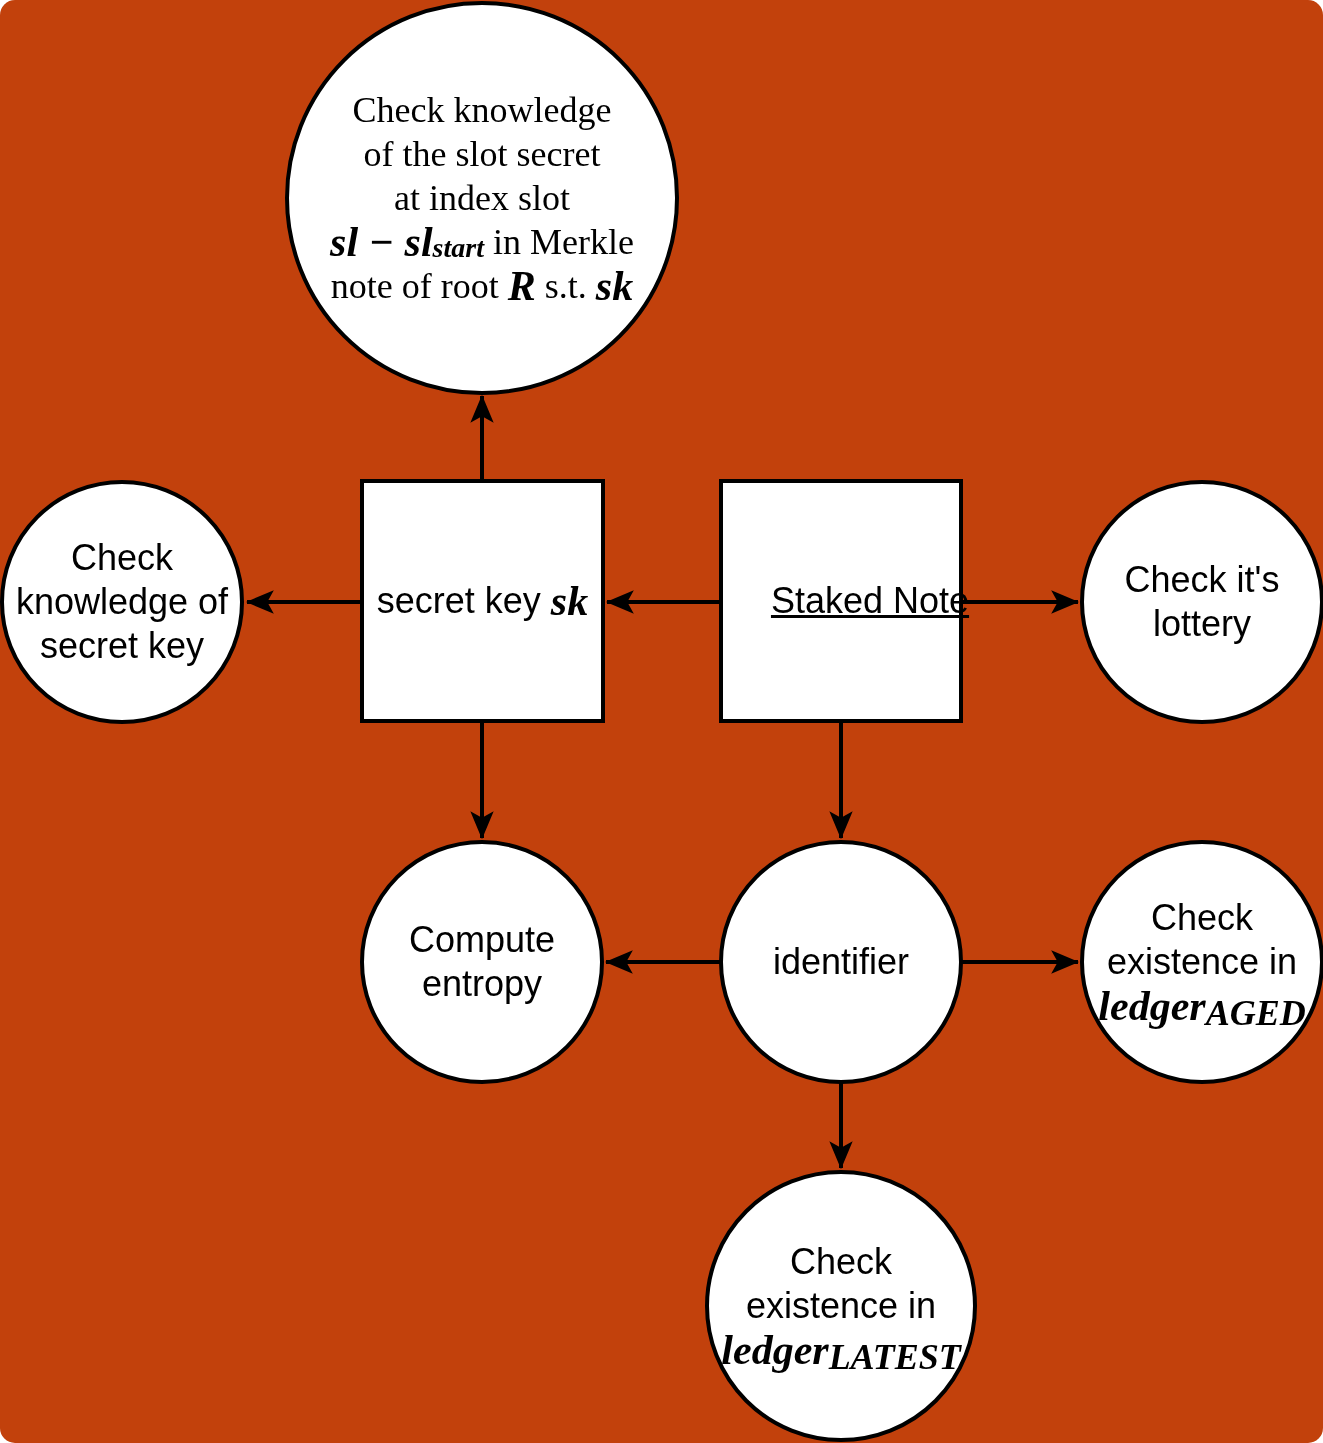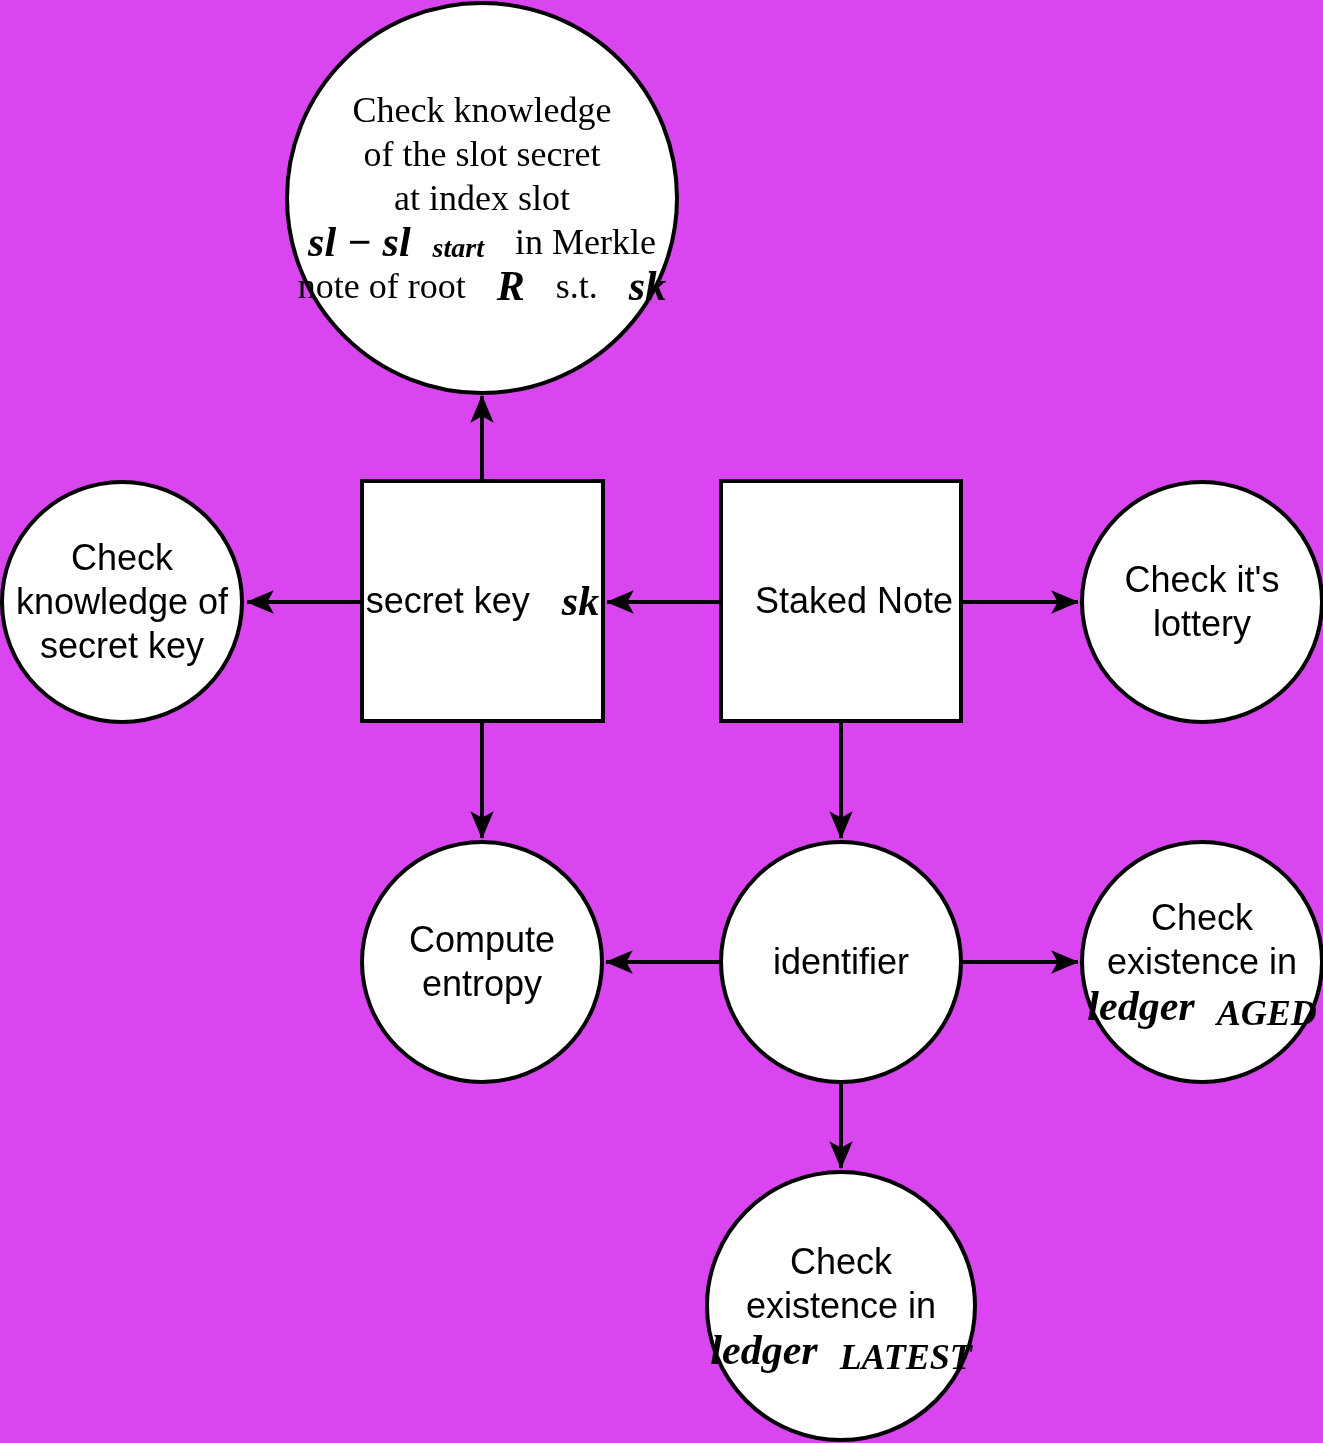--- a/index.html
+++ b/index.html
@@ -1,38 +1,39 @@
 <!DOCTYPE html>
 <html><head>
 <meta charset="utf-8">
 <style>
   html, body { margin: 0; padding: 0; background: #ffffff; }
   .canvas {
     position: relative;
     width: 1323px;
     height: 1443px;
-    background: #d946ef;
+    background: #c2410c;
     overflow: hidden;
     color: #000;
+    border-radius: 15px;
   }
   .canvas svg { position: absolute; left: 0; top: 0; }
   .label {
     position: absolute;
     display: flex;
     flex-direction: column;
     align-items: center;
     justify-content: center;
     text-align: center;
     line-height: 44px;
     color: #000000;
   }
   .sans  { font-family: "Liberation Sans", sans-serif; font-size: 36px; }
   .serif { font-family: "Liberation Serif", serif;     font-size: 36px; }
   .line  { white-space: pre; }
-  .row   { display: flex; align-items: center; white-space: pre; gap: 22px; }
+  .row   { display: flex; align-items: center; white-space: pre; }
   .math {
     font-family: "Liberation Serif", serif;
     font-style: italic;
     font-weight: bold;
     font-size: 42px;
     white-space: pre;
   }
   .msub {
     font-family: "Liberation Serif", serif;
     font-style: italic;
@@ -94,21 +95,21 @@
     <div class="line">knowledge of</div>
     <div class="line">secret key</div>
   </div>
 
   <div class="label sans" style="left:362px; top:481px; width:241px; height:240px;">
     <div class="row">
       <span>secret key </span><span class="math">sk</span>
     </div>
   </div>
 
-  <div class="label sans" style="left:734px; top:481px; width:240px; height:240px;">
+  <div class="label sans" style="left:750px; top:481px; width:240px; height:240px;text-decoration:underline;">
     <div class="line">Staked Note</div>
   </div>
 
   <div class="label sans" style="left:1082px; top:482px; width:240px; height:240px;">
     <div class="line">Check it's</div>
     <div class="line">lottery</div>
   </div>
 
   <div class="label sans" style="left:362px; top:842px; width:240px; height:240px;">
     <div class="line">Compute</div>

